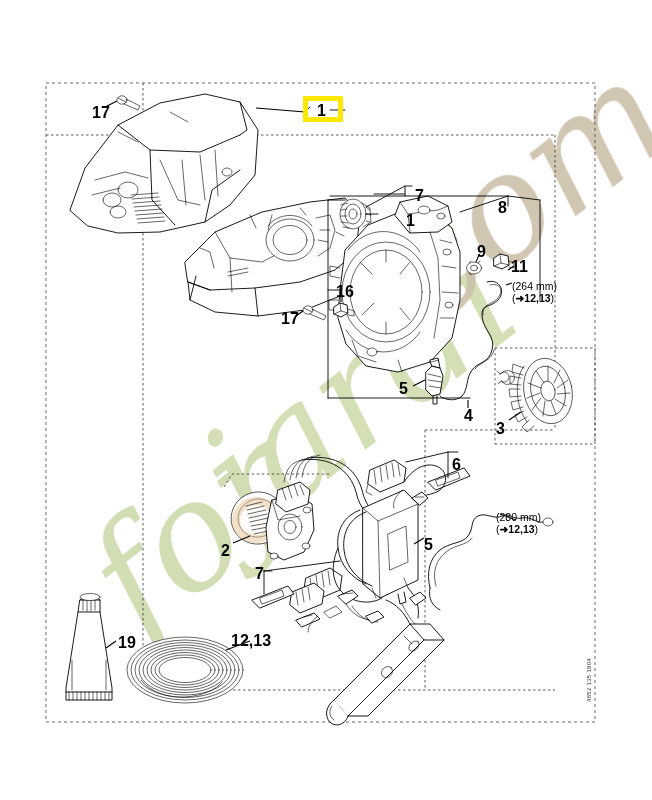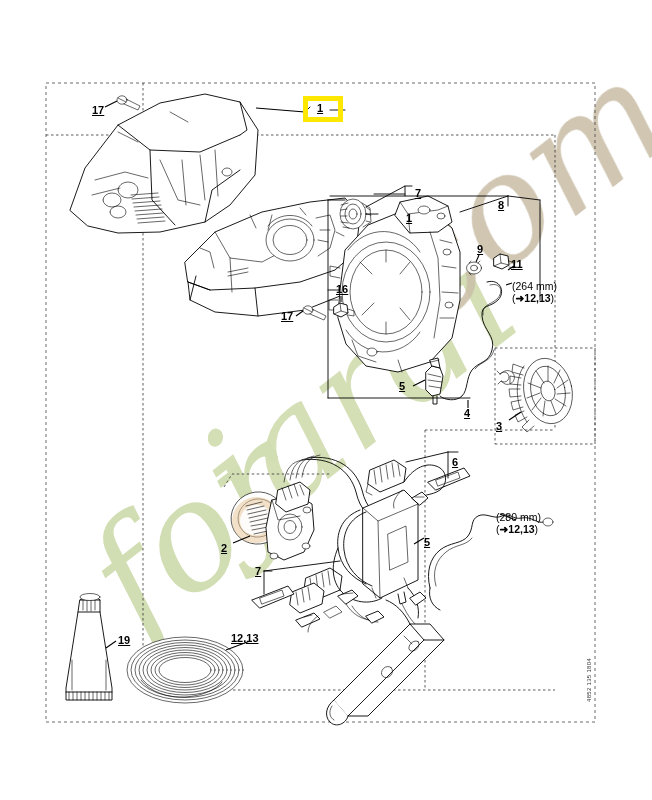--- a/index.html
+++ b/index.html
@@ -37,26 +37,25 @@
     left: 0; top: 0;
     width: 652px;
     height: 800px;
     z-index: 3;
   }
   
   .callout {
     position: absolute;
     font-family: "Liberation Sans", sans-serif;
     font-weight: bold;
-    font-size: 11px;
+    font-size: 16px;
     color: #000000;
     line-height: 1;
     white-space: nowrap;
     z-index: 5;
-    text-decoration: underline;
   }
   .note {
     position: absolute;
     font-family: "Liberation Sans", sans-serif;
     font-size: 10.5px;
     color: #000000;
     line-height: 1.15;
     white-space: nowrap;
     z-index: 5;
   }

